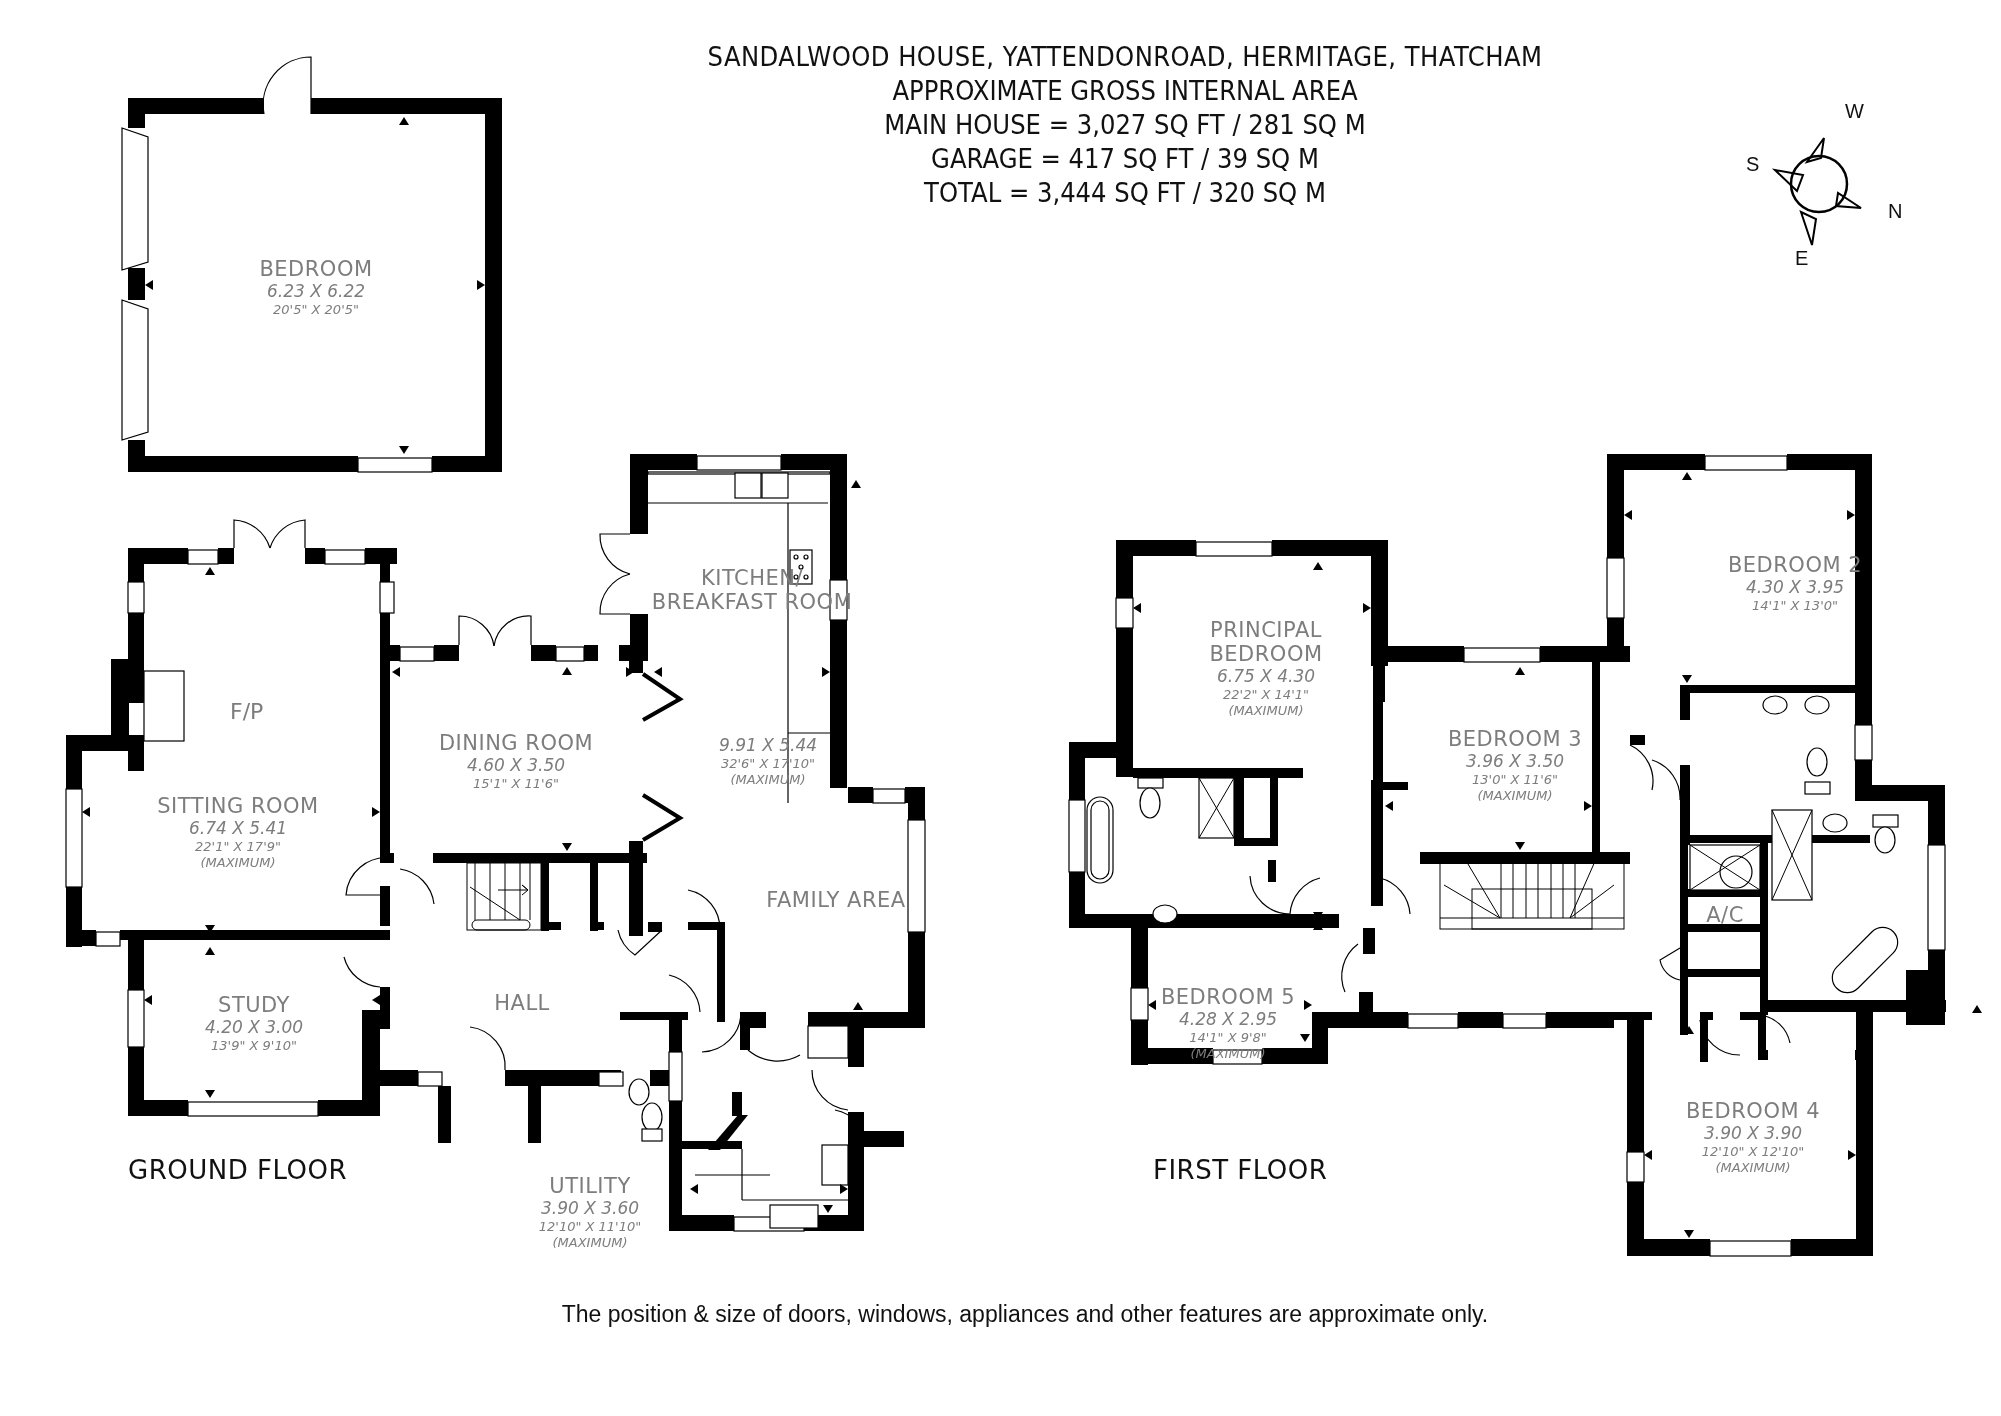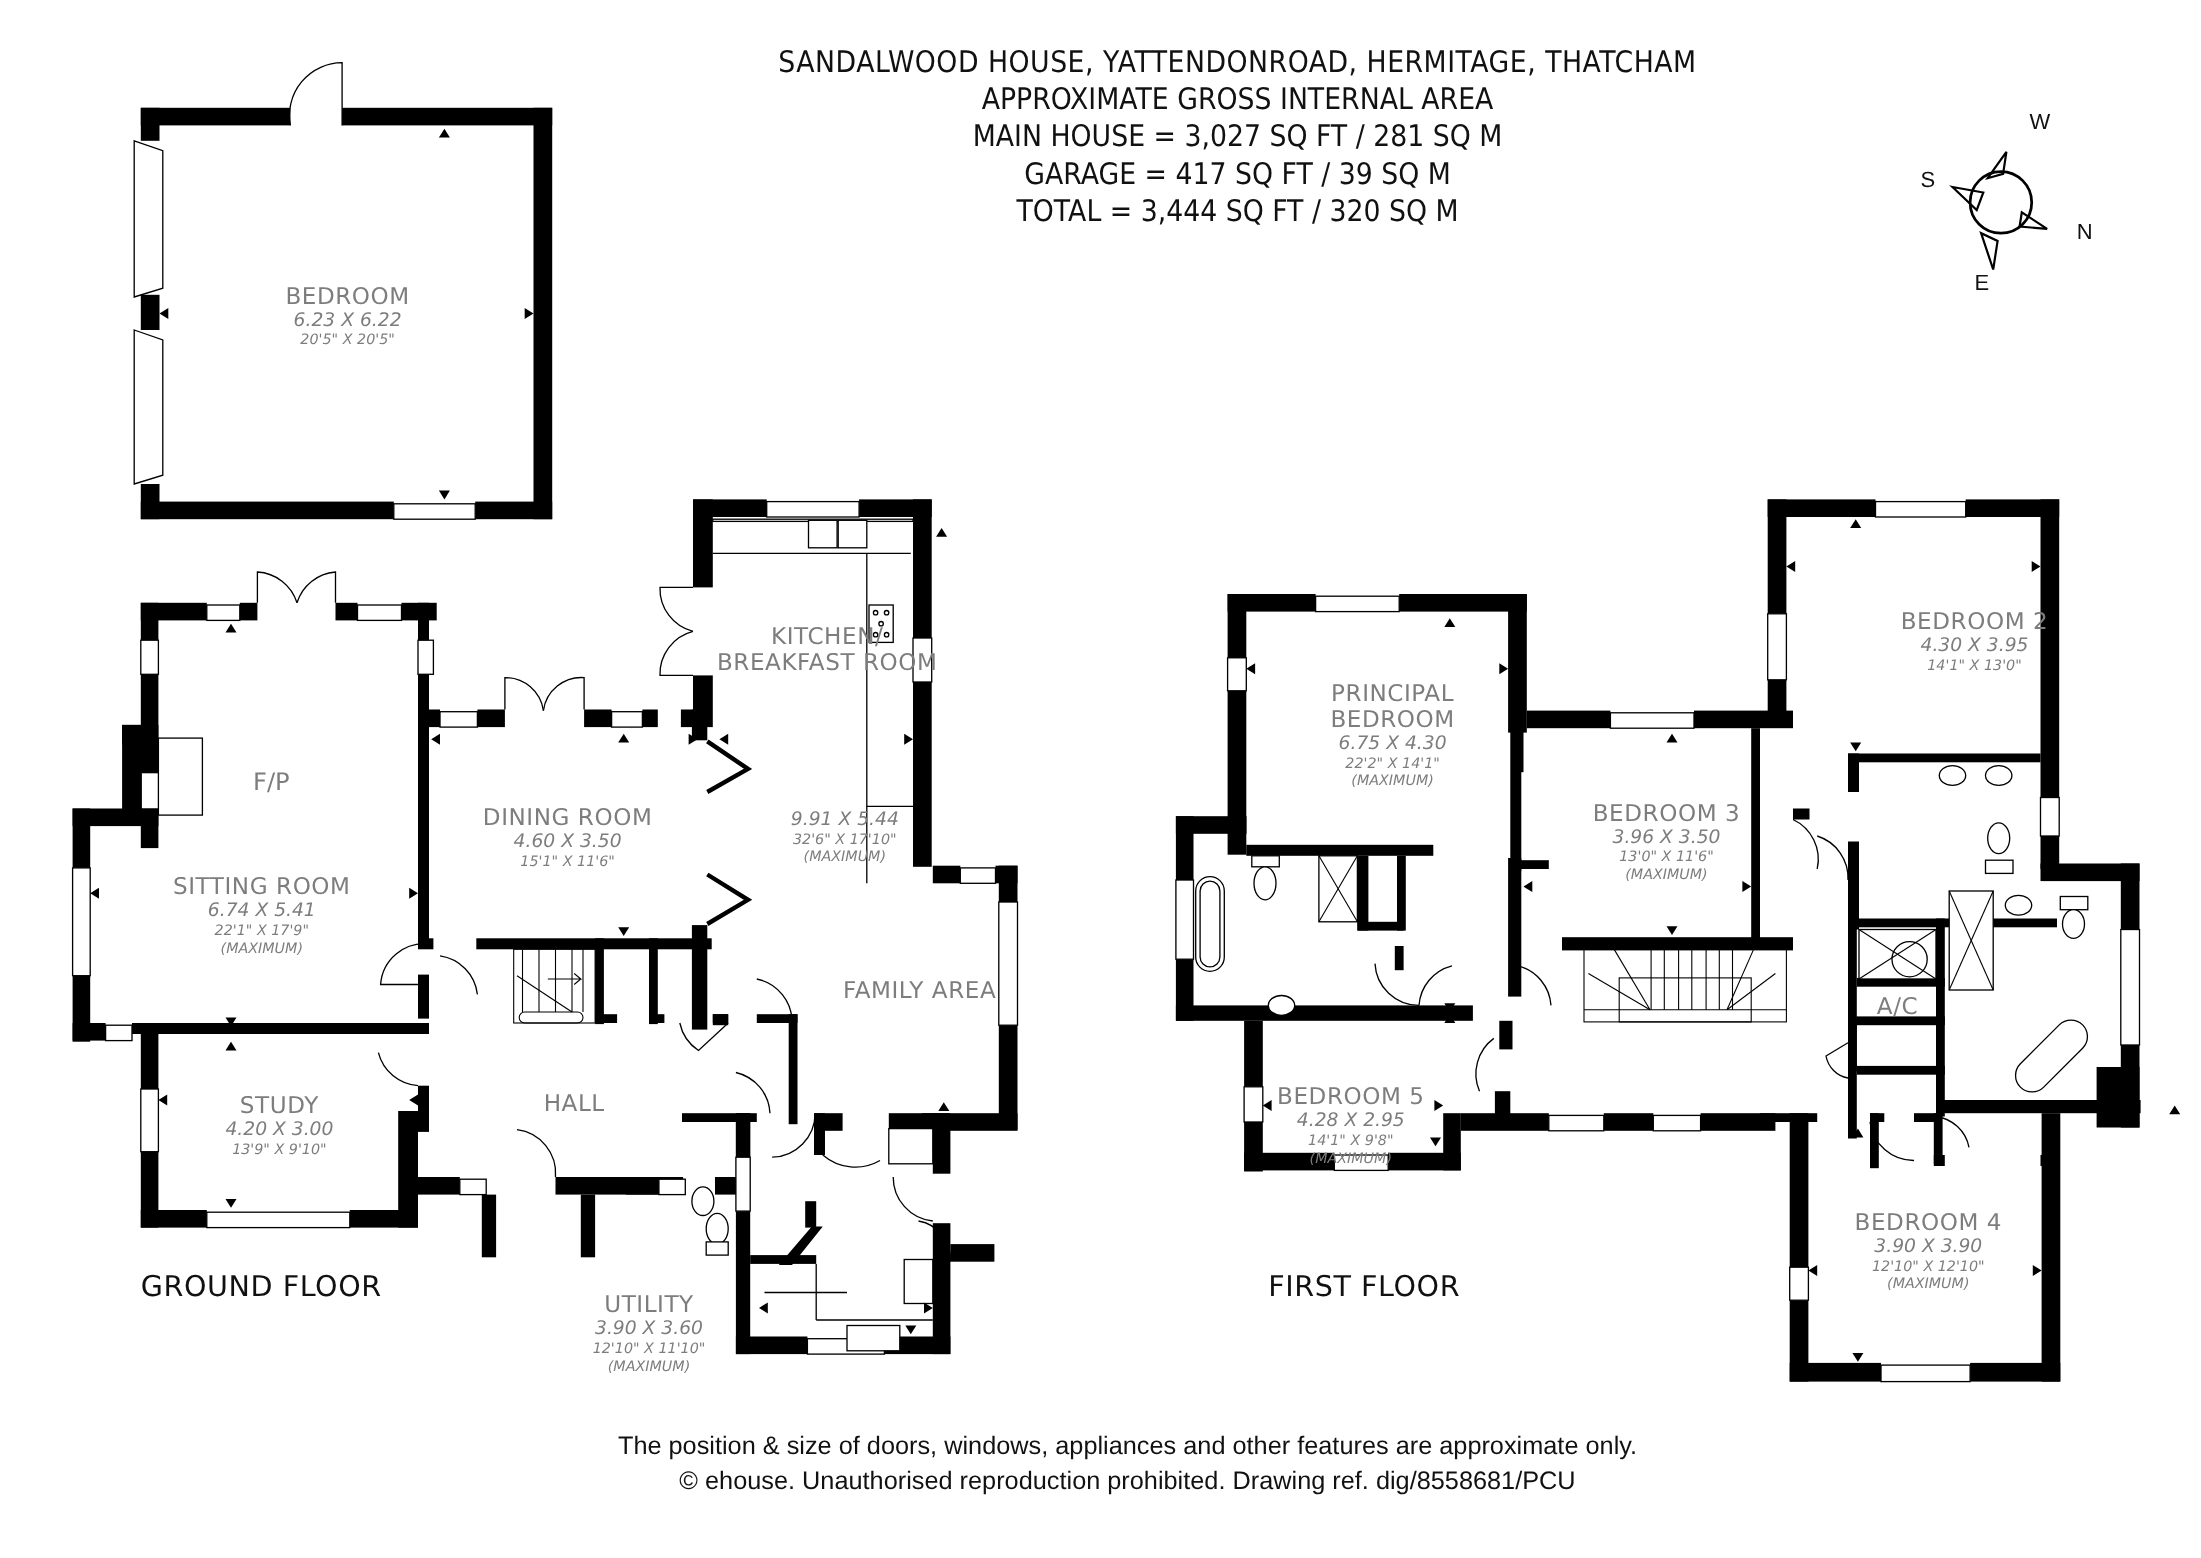--- a/index.html
+++ b/index.html
@@ -517,14 +517,13 @@
 </div>
 
 <div class="room" style="left:1725px;top:903px;">
   <div class="name">A/C</div>
 </div>
 
 <div class="floor-label" style="left:1113px;top:1155px;margin-left:40px;">FIRST FLOOR</div>
 
 <div class="footer">
   <div class="approx">The position &amp; size of doors, windows, appliances and other features are approximate only.</div>
-  <div class="copyright">© ehouse. Unauthorised reproduction prohibited. Drawing ref. dig/8558681/PCU</div>
 </div>
 
 </body></html>

